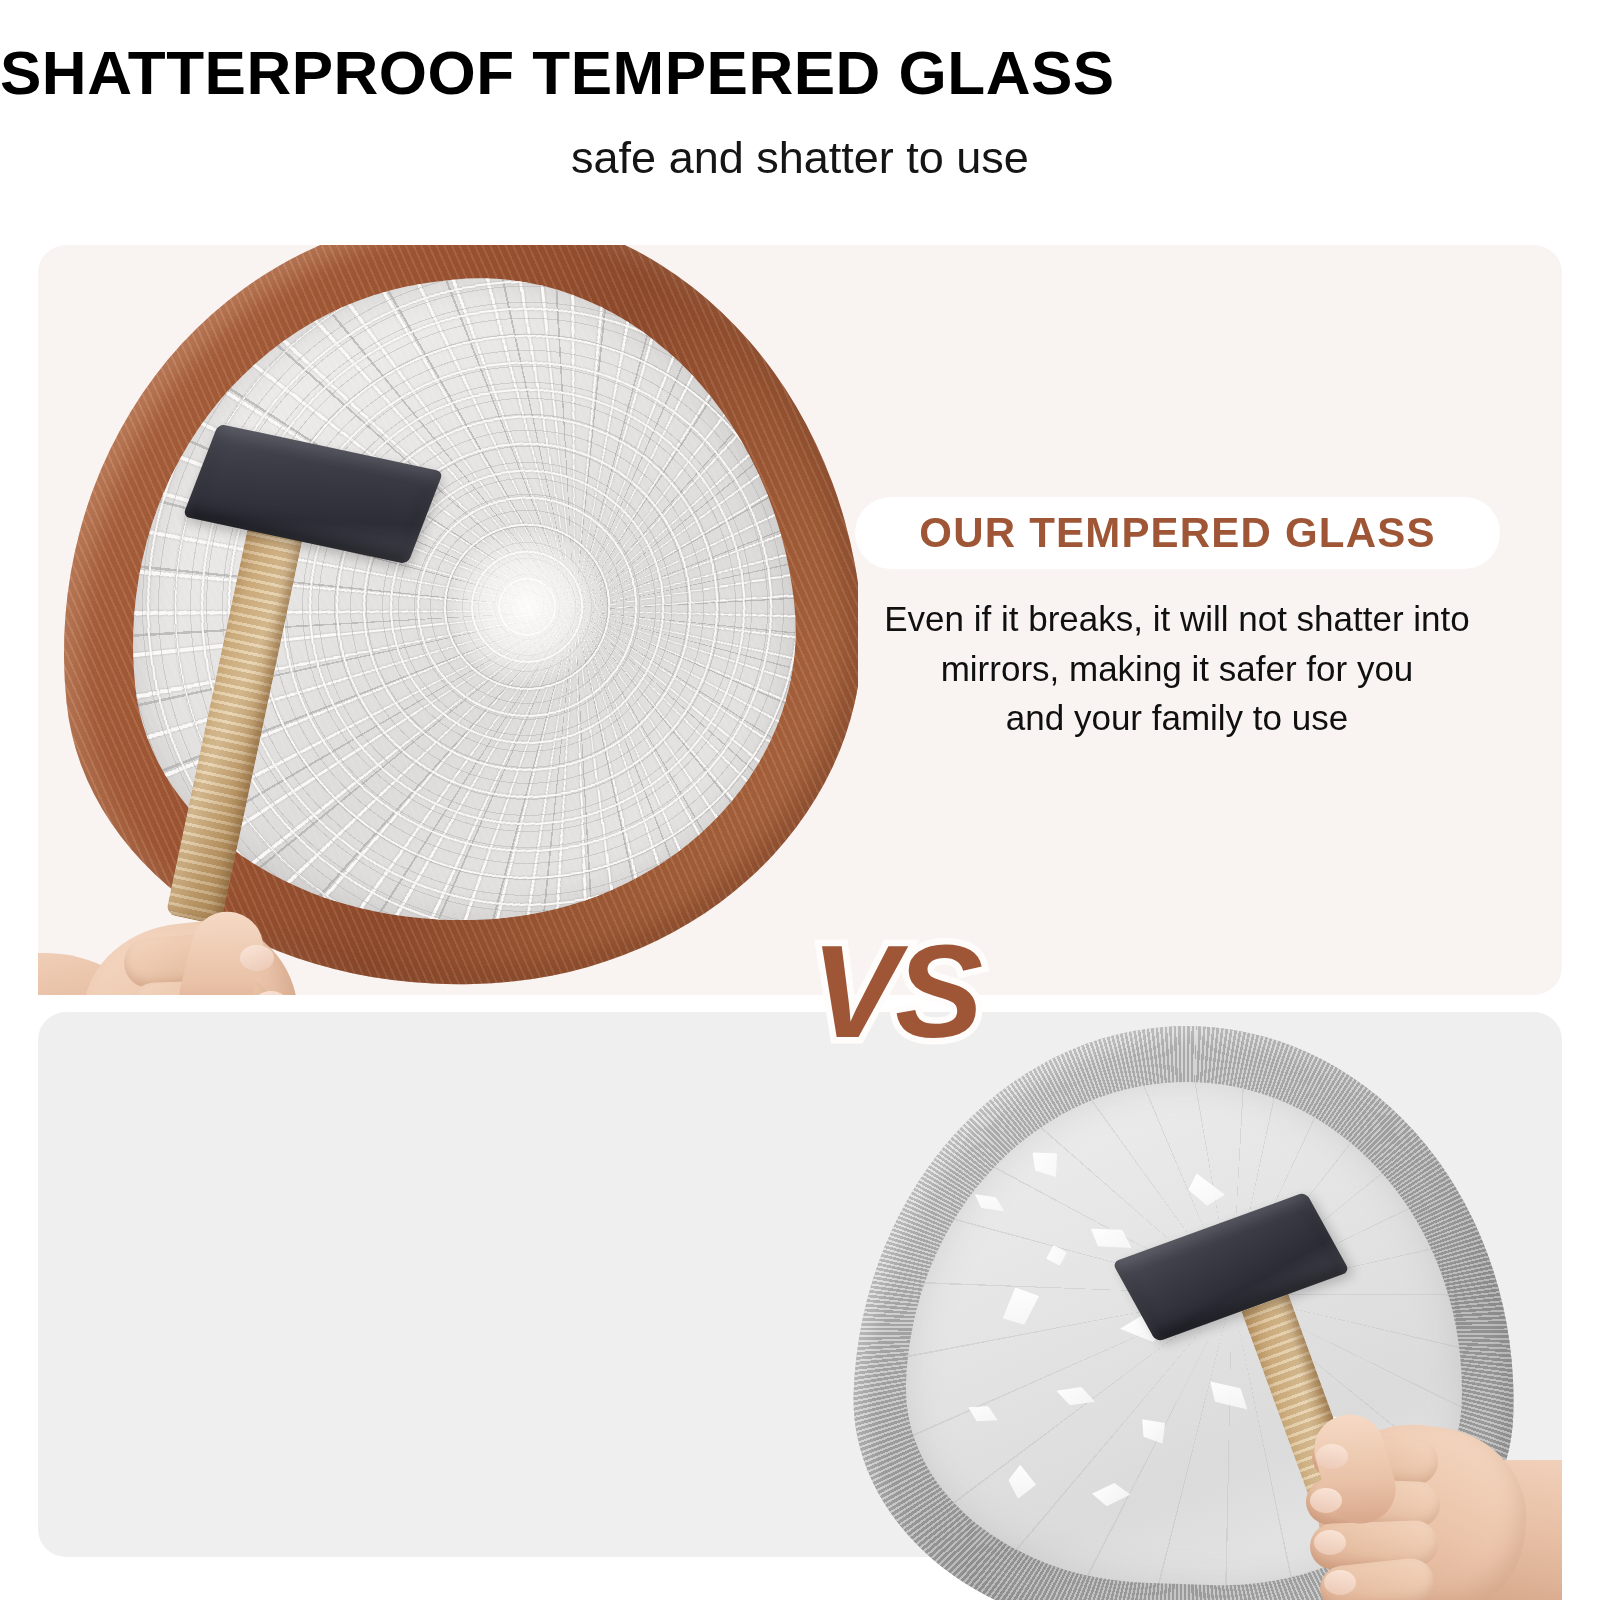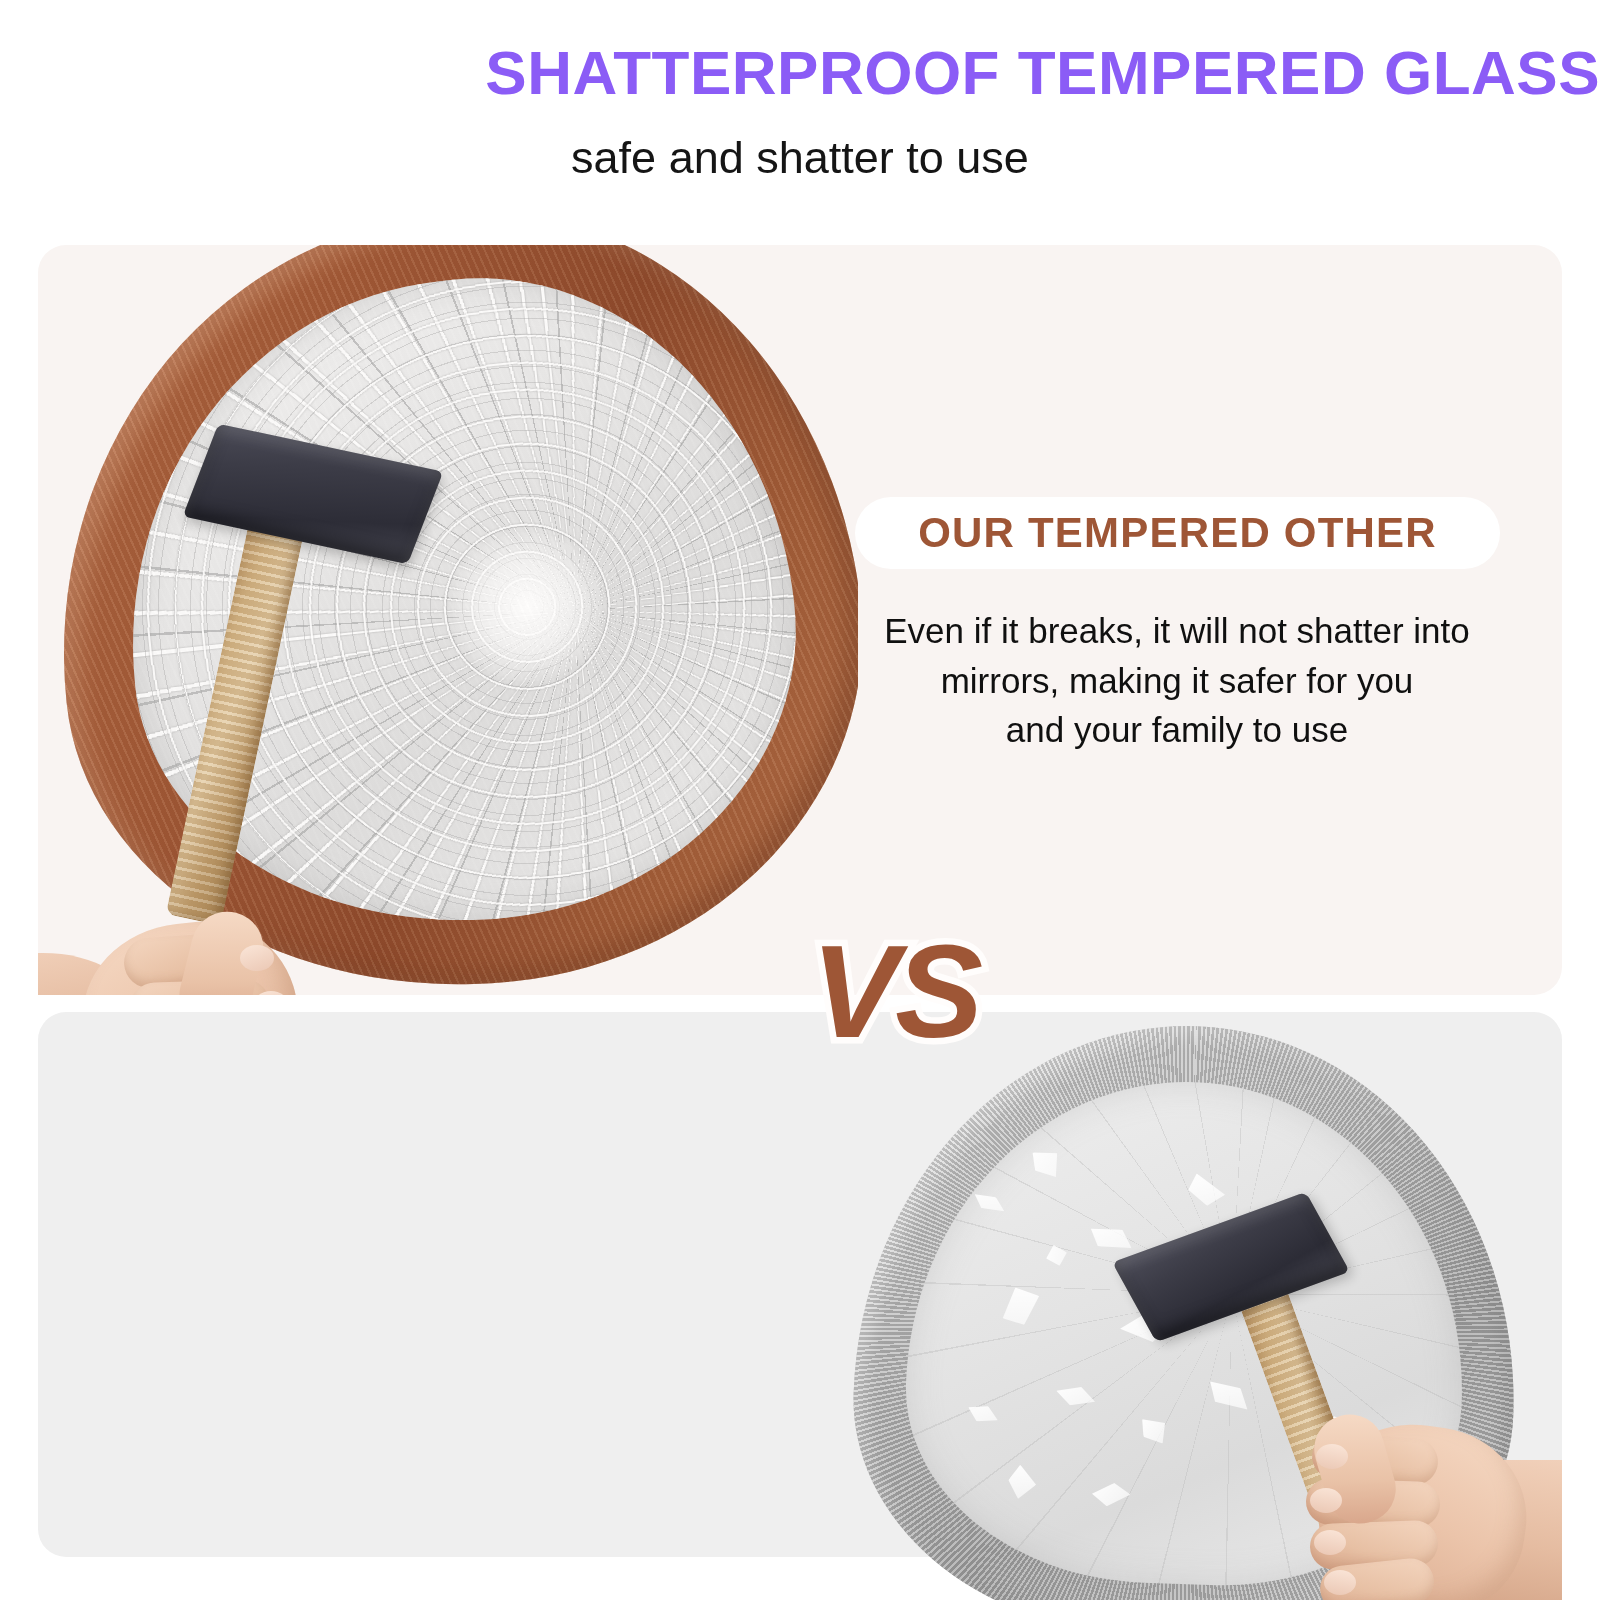--- a/index.html
+++ b/index.html
@@ -18,25 +18,25 @@
     height: 1600px;
     background: #FFFFFF;
   }
 
   
   .headline {
     position: absolute;
     top: 40px;
     left: 0;
     width: 1600px;
-    text-align: right;
+    text-align: left;
     font-size: 62px;
     font-weight: 700;
     letter-spacing: 0.5px;
-    color: #8b5cf6;
+    color: #000000;
     line-height: 1.05;
     white-space: nowrap;
   }
   .subhead {
     position: absolute;
     top: 133px;
     left: 0;
     width: 1600px;
     text-align: center;
     font-size: 45px;
@@ -101,21 +101,20 @@
     text-align: center;
     line-height: 1.42;
     font-size: 35px;
     font-weight: 400;
   }
   #copy-good {
     left: 862px;
     top: 594px;
     width: 630px;
     color: #101010;
-    margin-top: 12px;
   }
   #copy-bad {
     left: 80px;
     top: 1270px;
     width: 645px;
     color: #6E6E6E;
   }
   .copy .ln { display: block; }
 
   
@@ -449,21 +448,21 @@
       <div class="finger f1"></div>
       <div class="finger f2"></div>
 
       <div class="thumb"></div>
       <div class="nail" style="left:222px;top:50px;"></div>
       <div class="nail" style="left:236px;top:96px;"></div>
 
     </div>
   </div>
 
-  <div class="pill" id="pill-good">OUR TEMPERED OTHER</div>
+  <div class="pill" id="pill-good">OUR TEMPERED GLASS</div>
 
   <div class="copy" id="copy-good">
     <span class="ln">Even if it breaks, it will not shatter into</span>
     <span class="ln">mirrors, making it safer for you</span>
     <span class="ln">and your family to use</span>
   </div>
 
   <div class="panel" id="panel-bottom"></div>
 
   <div id="photo-bottom">

